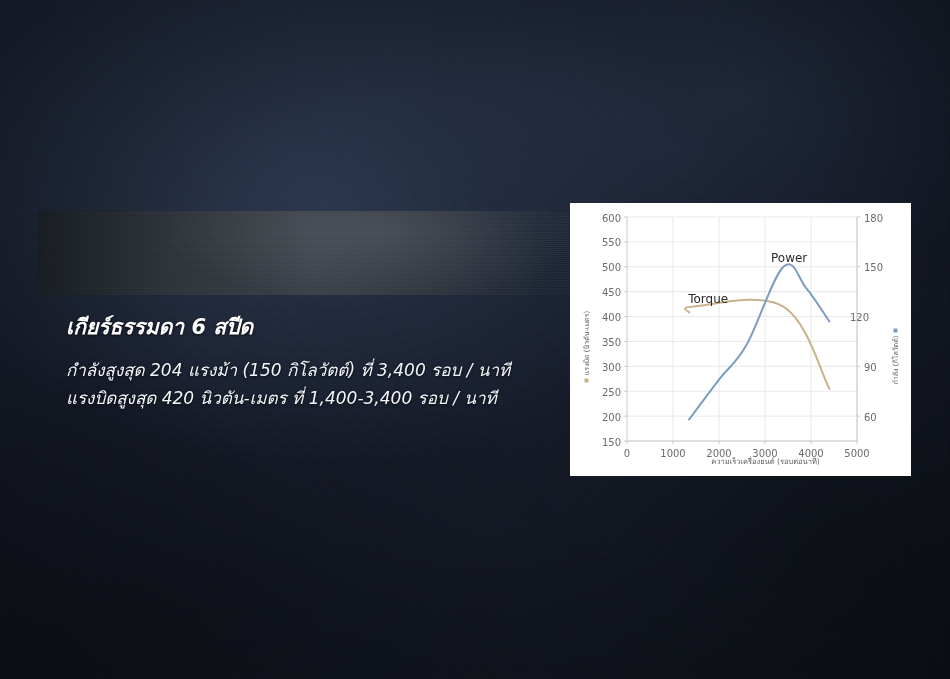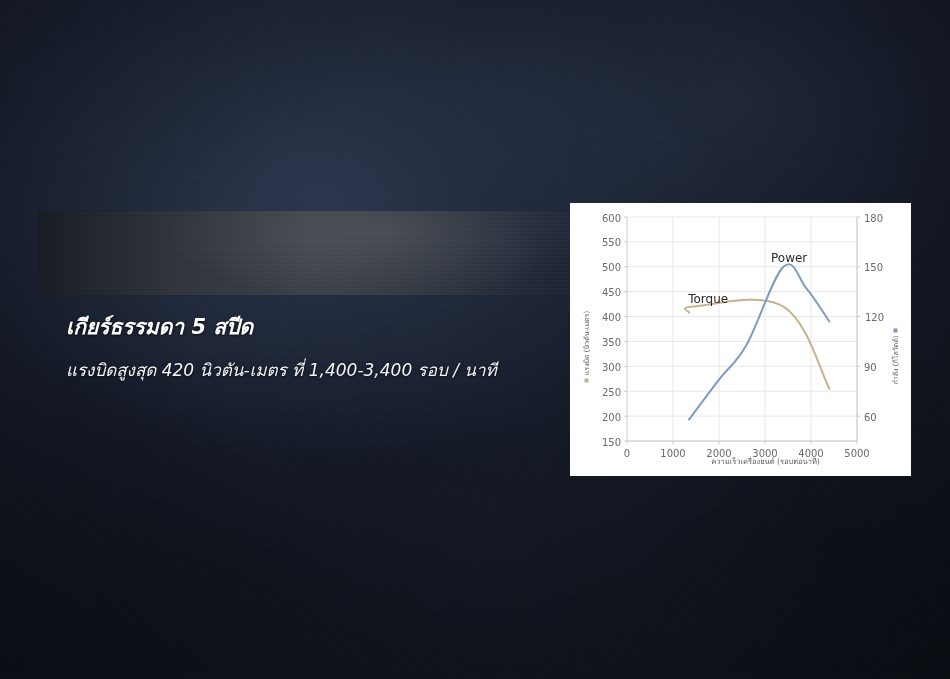--- a/index.html
+++ b/index.html
@@ -187,21 +187,22 @@
 
 <div id="bg-texture"></div>
 <div id="bg-noise"></div>
 <div id="bg-vignette"></div>
 
 <div id="title-banner">
   <div id="title-banner-sheen"></div>
 </div>
 
 <div id="spec-block">
-  <div id="spec-heading">เกียร์ธรรมดา 5 สปีด</div>
+  <div id="spec-heading">เกียร์ธรรมดา 6 สปีด</div>
+  <div class="spec-line">กำลังสูงสุด 204 แรงม้า (150 กิโลวัตต์) ที่ 3,400 รอบ / นาที</div>
   <div class="spec-line">แรงบิดสูงสุด 420 นิวตัน-เมตร ที่ 1,400-3,400 รอบ / นาที</div>
 </div>
 
 <div id="chart-panel">
   <div id="chart-inner">
 
     <div class="axis-title" id="y-left-title">
       <span class="legend-dot" id="legend-swatch-torque" style="background: rgb(200, 178, 140);"></span><span>แรงบิด (นิวตัน-เมตร)</span>
     </div>
 
@@ -267,21 +268,21 @@
         <div class="tick tick-left" style="left: 25px; top: 183.722px;">250</div>
         <div class="tick tick-left" style="left: 25px; top: 158.833px;">300</div>
         <div class="tick tick-left" style="left: 25px; top: 133.944px;">350</div>
         <div class="tick tick-left" style="left: 25px; top: 109.056px;">400</div>
         <div class="tick tick-left" style="left: 25px; top: 84.1667px;">450</div>
         <div class="tick tick-left" style="left: 25px; top: 59.2778px;">500</div>
         <div class="tick tick-left" style="left: 25px; top: 34.3889px;">550</div>
         <div class="tick tick-left" style="left: 25px; top: 9.5px;">600</div>
         <div class="tick tick-right" style="left: 294px; top: 208.611px;">60</div>
         <div class="tick tick-right" style="left: 294px; top: 158.833px;">90</div>
-        <div class="tick tick-right" style="left: 295px; top: 109.056px;">120</div>
+        <div class="tick tick-right" style="left: 280px; top: 109.056px;">120</div>
         <div class="tick tick-right" style="left: 294px; top: 59.2778px;">150</div>
         <div class="tick tick-right" style="left: 294px; top: 9.5px;">180</div>
         <div class="tick tick-x" style="left: 40px; top: 245px;">0</div>
         <div class="tick tick-x" style="left: 86px; top: 245px;">1000</div>
         <div class="tick tick-x" style="left: 132px; top: 245px;">2000</div>
         <div class="tick tick-x" style="left: 178px; top: 245px;">3000</div>
         <div class="tick tick-x" style="left: 224px; top: 245px;">4000</div>
         <div class="tick tick-x" style="left: 270px; top: 245px;">5000</div>
         <div class="curve-label" style="left: 118.2px; top: 89.1378px;">Torque</div>
         <div class="curve-label" style="left: 201px; top: 47.8222px;">Power</div>

